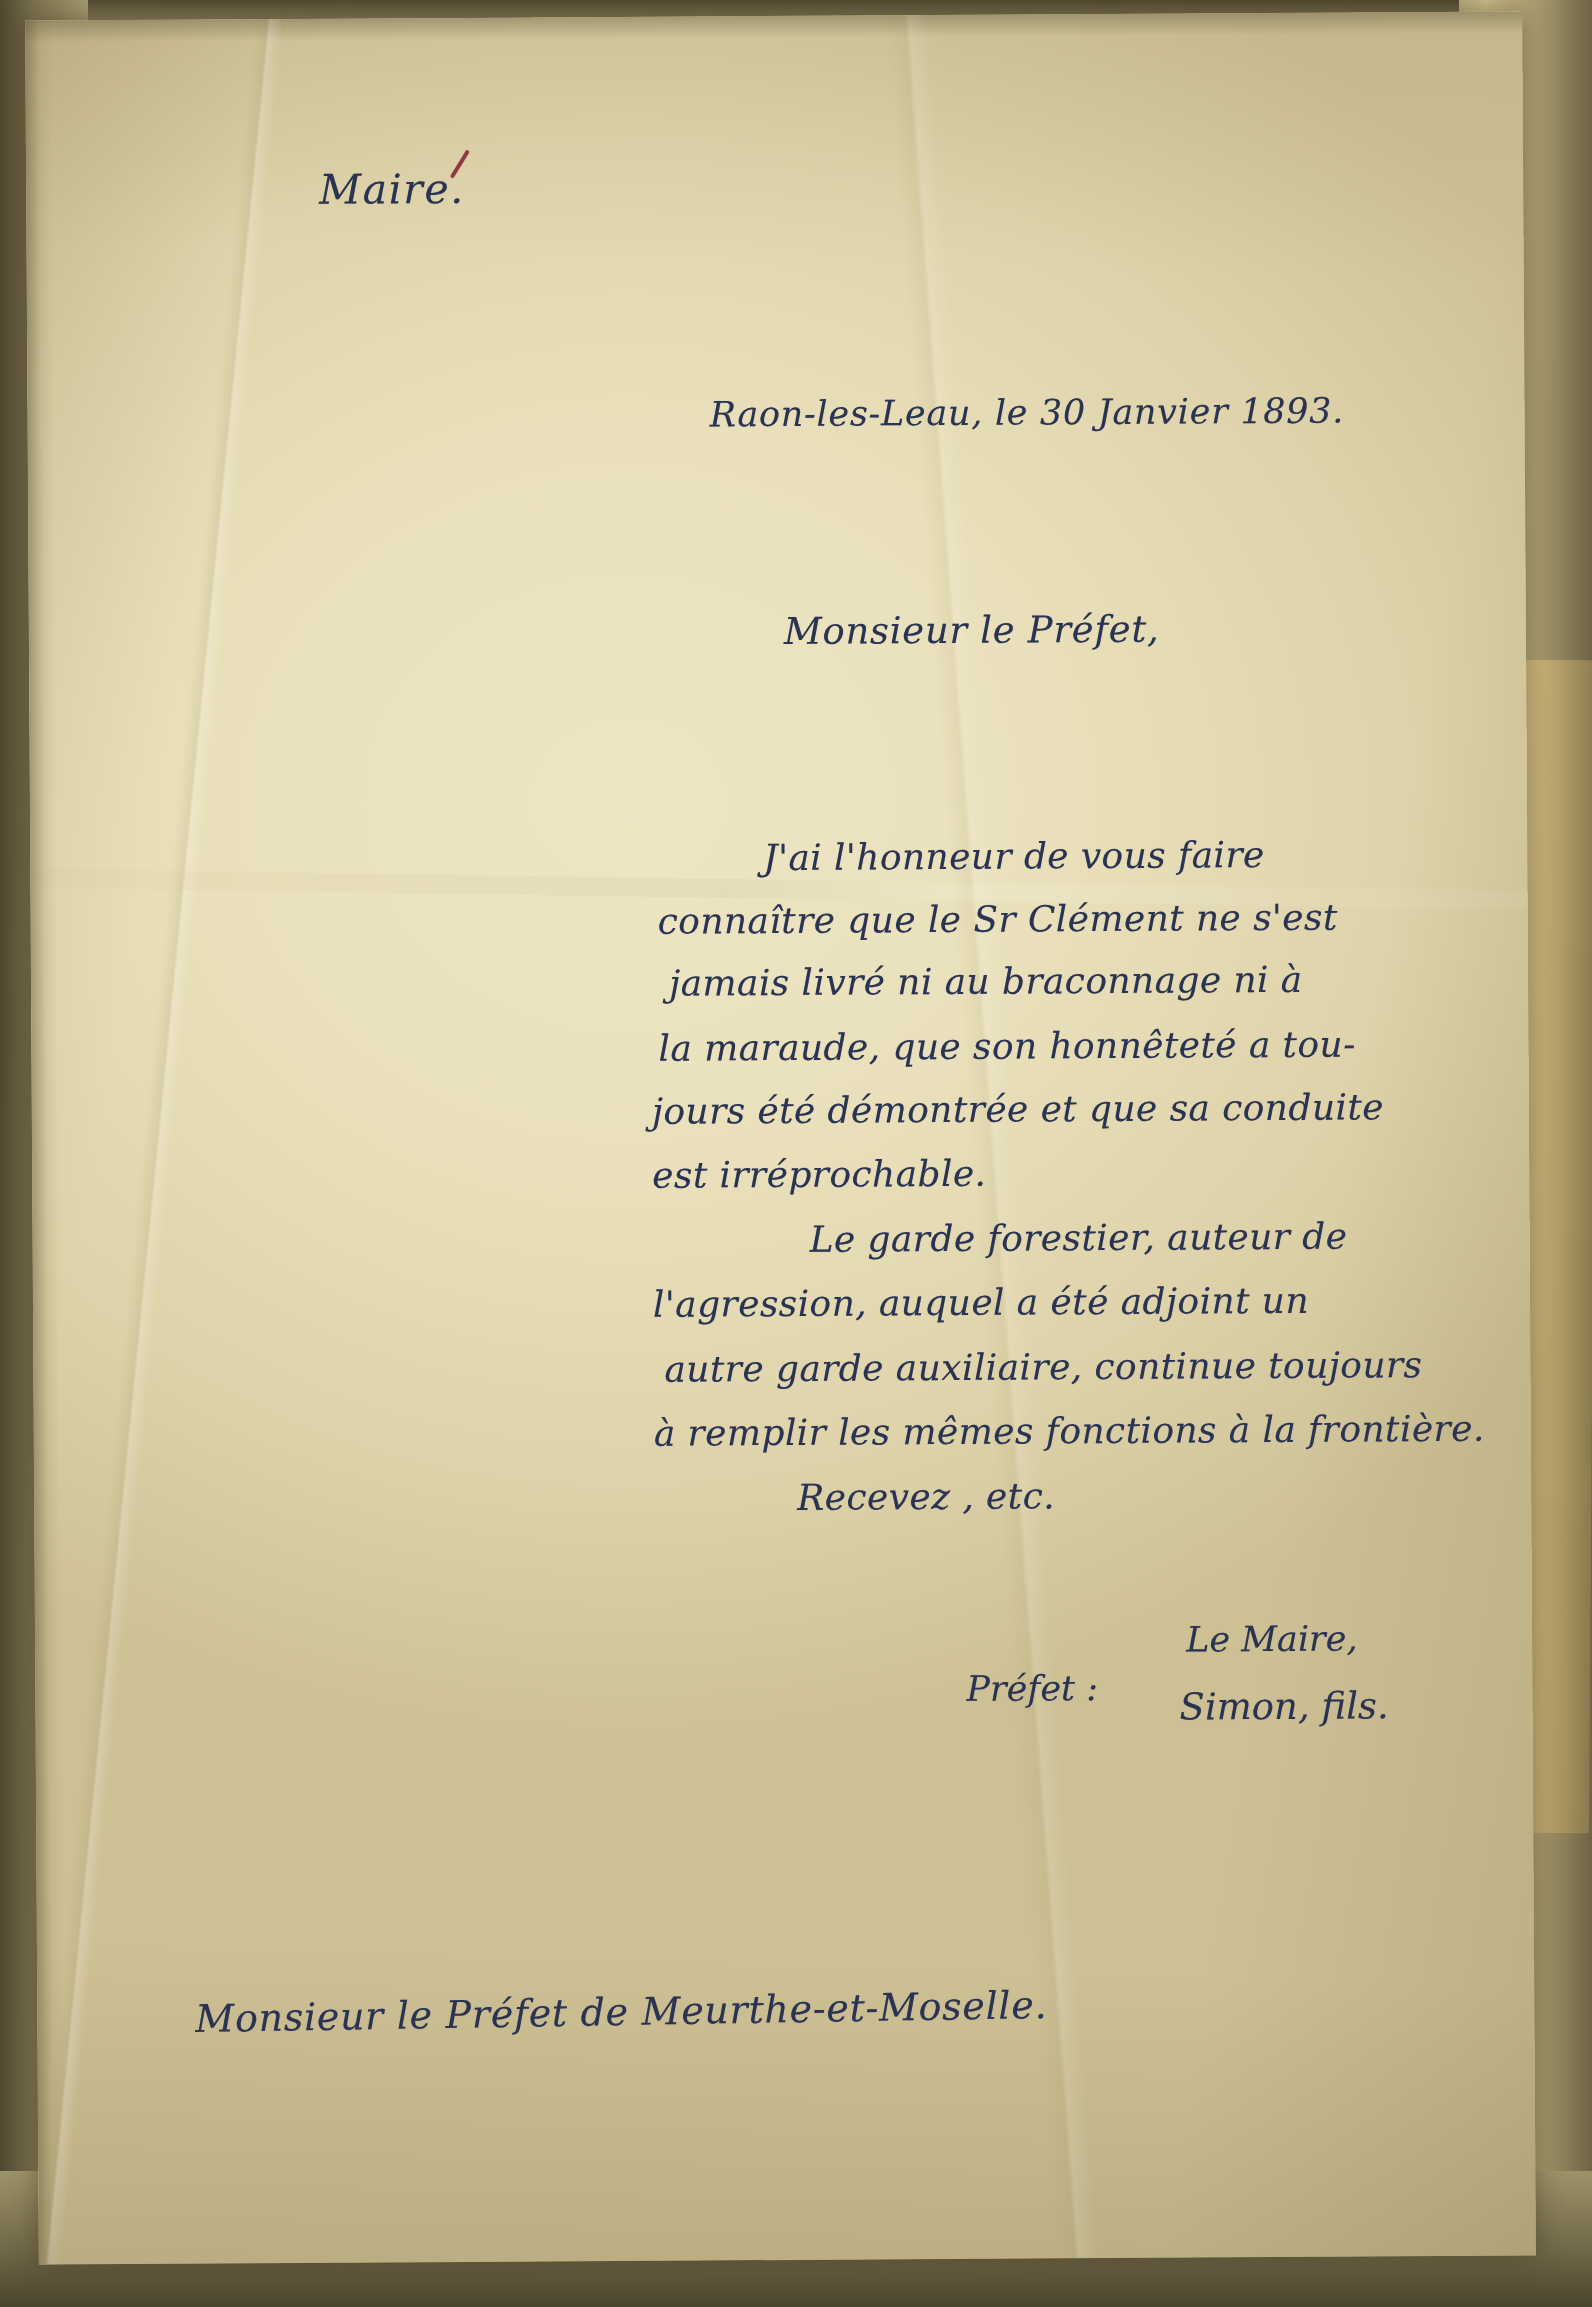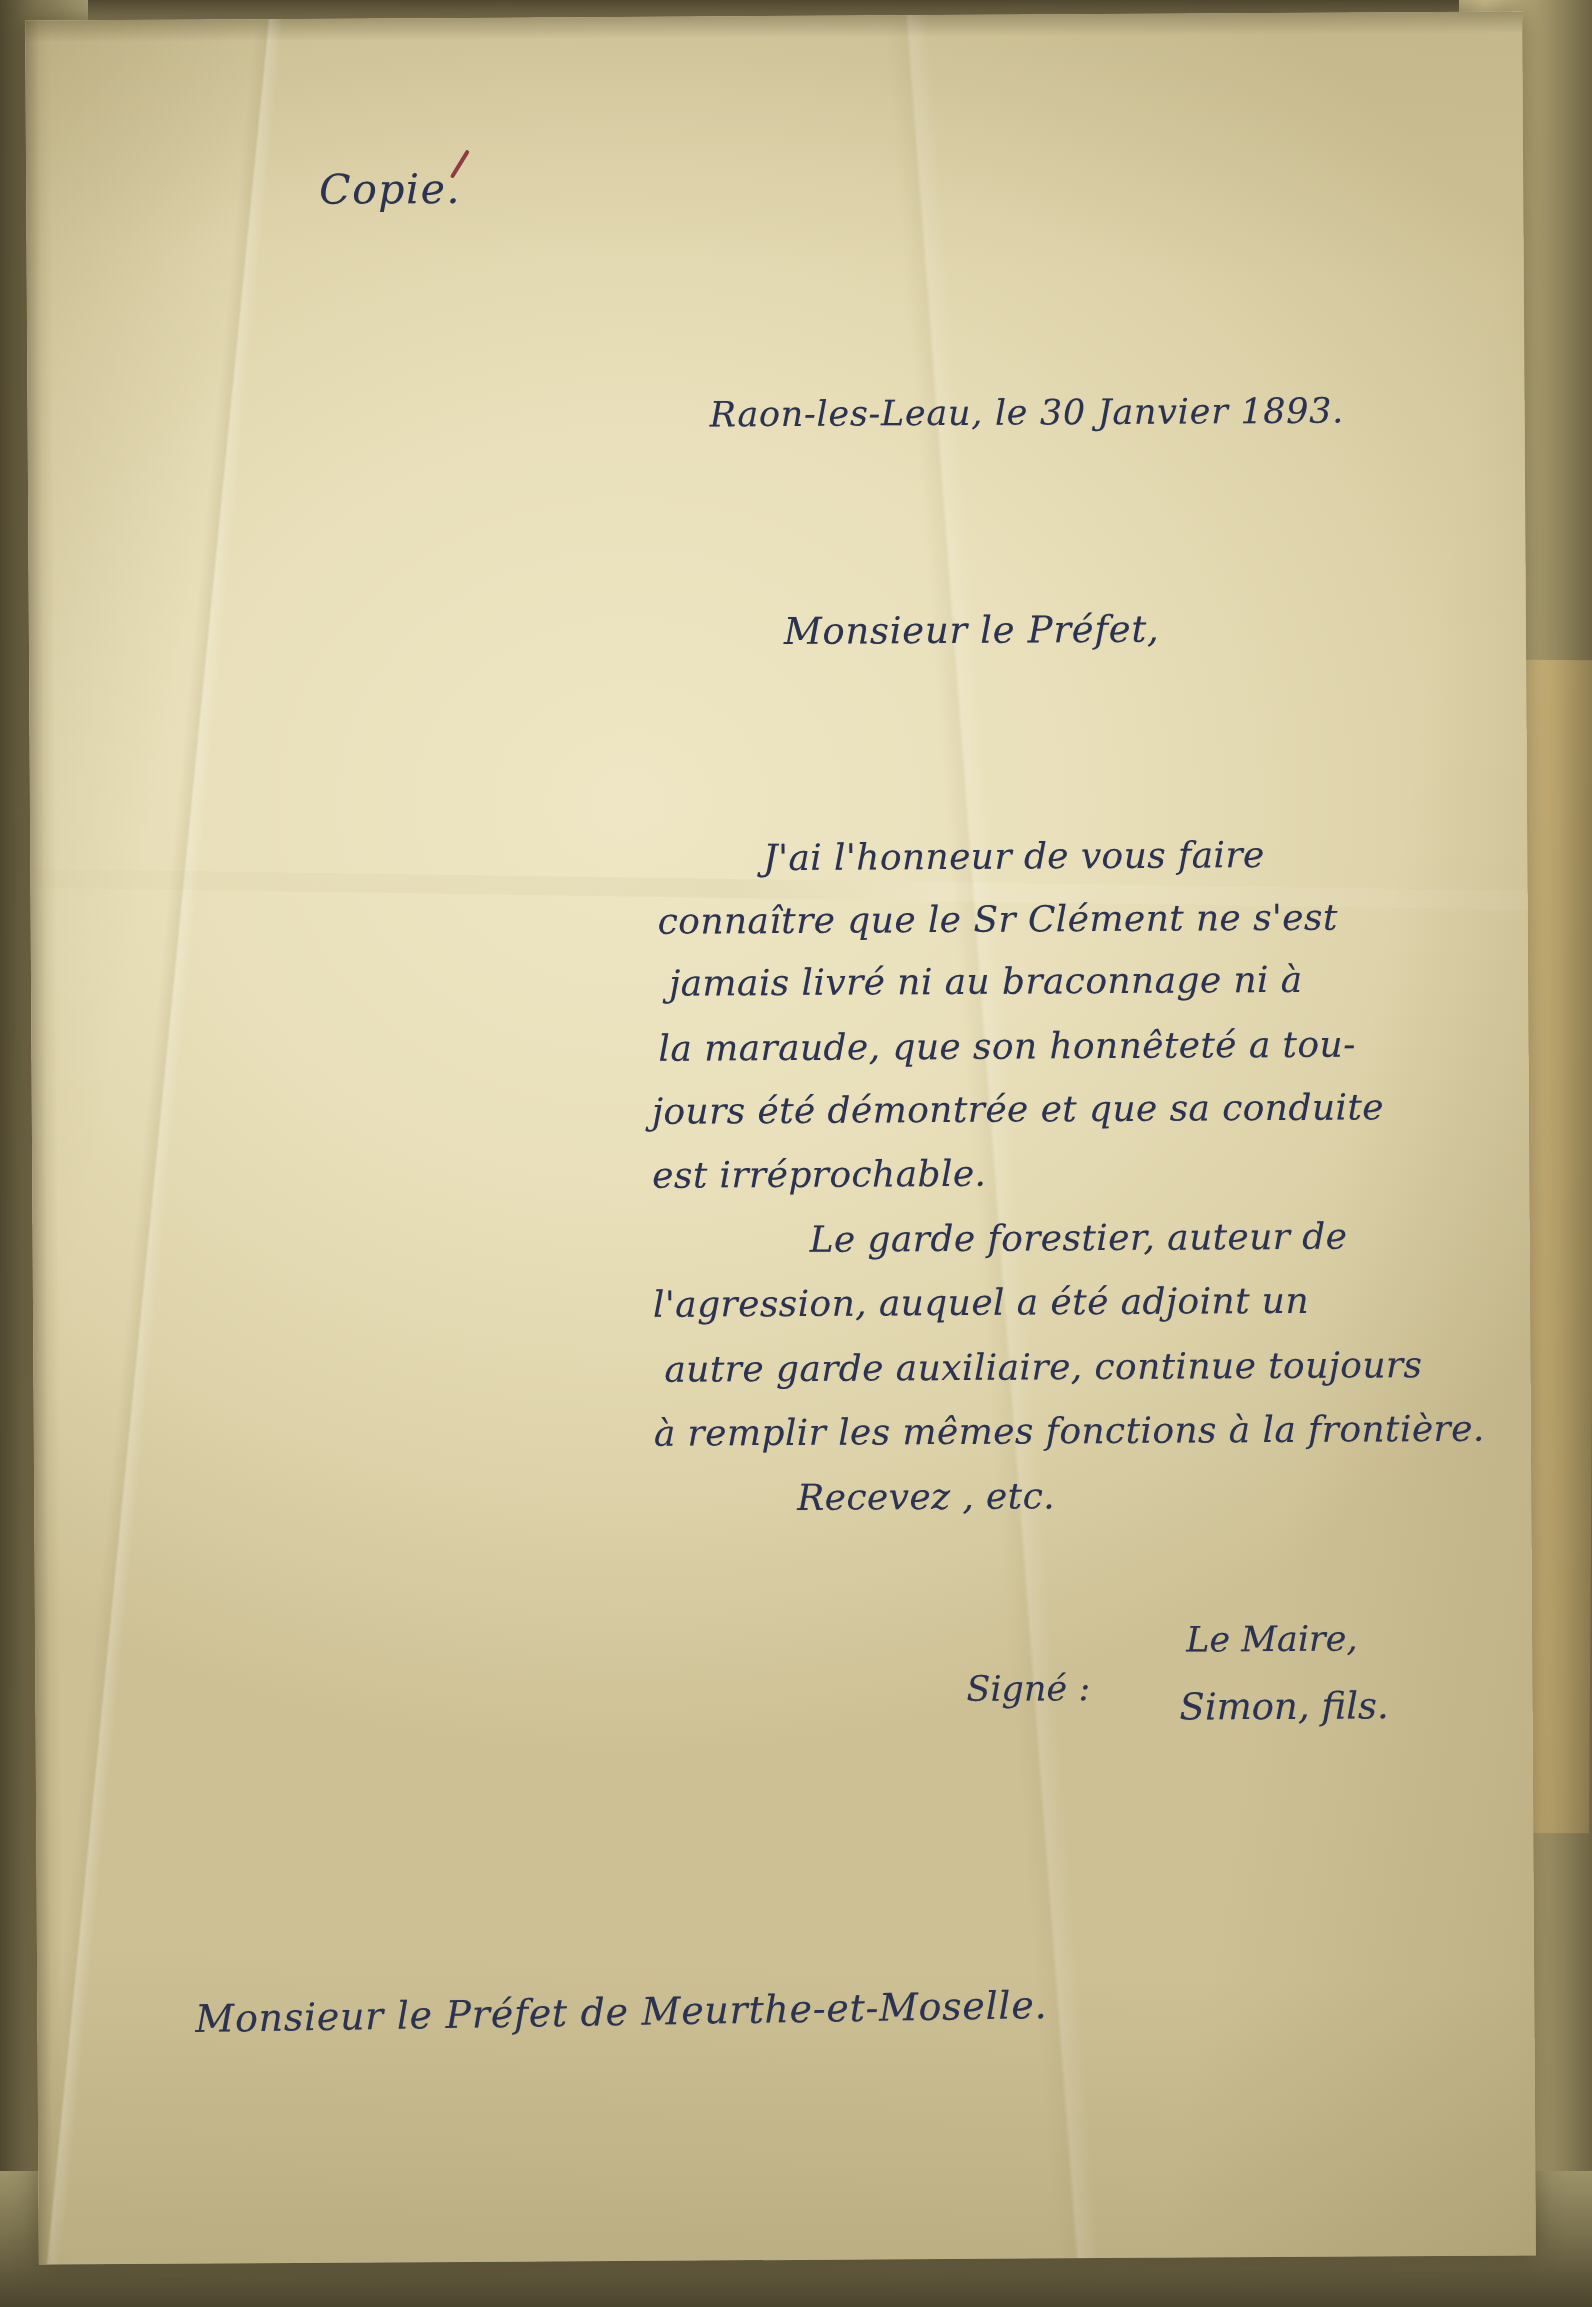--- a/index.html
+++ b/index.html
@@ -162,21 +162,21 @@
   <div class="under-sheet" id="under-bottom"></div>
 
   <div id="sheet">
 
     <div id="left-edge"></div>
     <div id="top-edge"></div>
     <div class="crease" id="crease-1"></div>
     <div class="crease" id="crease-2"></div>
     <div class="crease" id="crease-3"></div>
 
-    <div class="hand" id="copie">Copie.</div>
+    <div class="hand" id="copie">Maire.</div>
     <div id="copie-stroke"></div>
 
     <div class="hand" id="place-date">Raon-les-Leau, le 30 Janvier 1893.</div>
 
     <div class="hand" id="salutation">Monsieur le Préfet,</div>
 
     <div class="hand body-line" style="left:733px; top:821px;">J'ai l'honneur de vous faire</div>
     <div class="hand body-line" style="left:627px; top:884px;">connaître que le Sr Clément ne s'est</div>
     <div class="hand body-line" style="left:638px; top:946px;">jamais livré ni au braconnage ni à</div>
     <div class="hand body-line" style="left:627px; top:1011px;">la maraude, que son honnêteté a tou-</div>
@@ -184,20 +184,20 @@
     <div class="hand body-line" style="left:620px; top:1138px;">est irréprochable.</div>
 
     <div class="hand body-line" style="left:777px; top:1203px;">Le garde forestier, auteur de</div>
     <div class="hand body-line" style="left:620px; top:1267px;">l'agression, auquel a été adjoint un</div>
     <div class="hand body-line" style="left:631px; top:1332px;">autre garde auxiliaire, continue toujours</div>
     <div class="hand body-line" style="left:620px; top:1396px;">à remplir les mêmes fonctions à la frontière.</div>
 
     <div class="hand body-line" style="left:763px; top:1461px;">Recevez , etc.</div>
 
     <div class="hand" id="sign-role">Le Maire,</div>
-    <div class="hand" id="sign-signe">Signé :</div>
+    <div class="hand" id="sign-signe">Préfet :</div>
     <div class="hand" id="sign-name">Simon, fils.</div>
 
     <div class="hand" id="footer-addressee">Monsieur le Préfet de Meurthe-et-Moselle.</div>
 
   </div>
 </div>
 
 
 </body></html>

